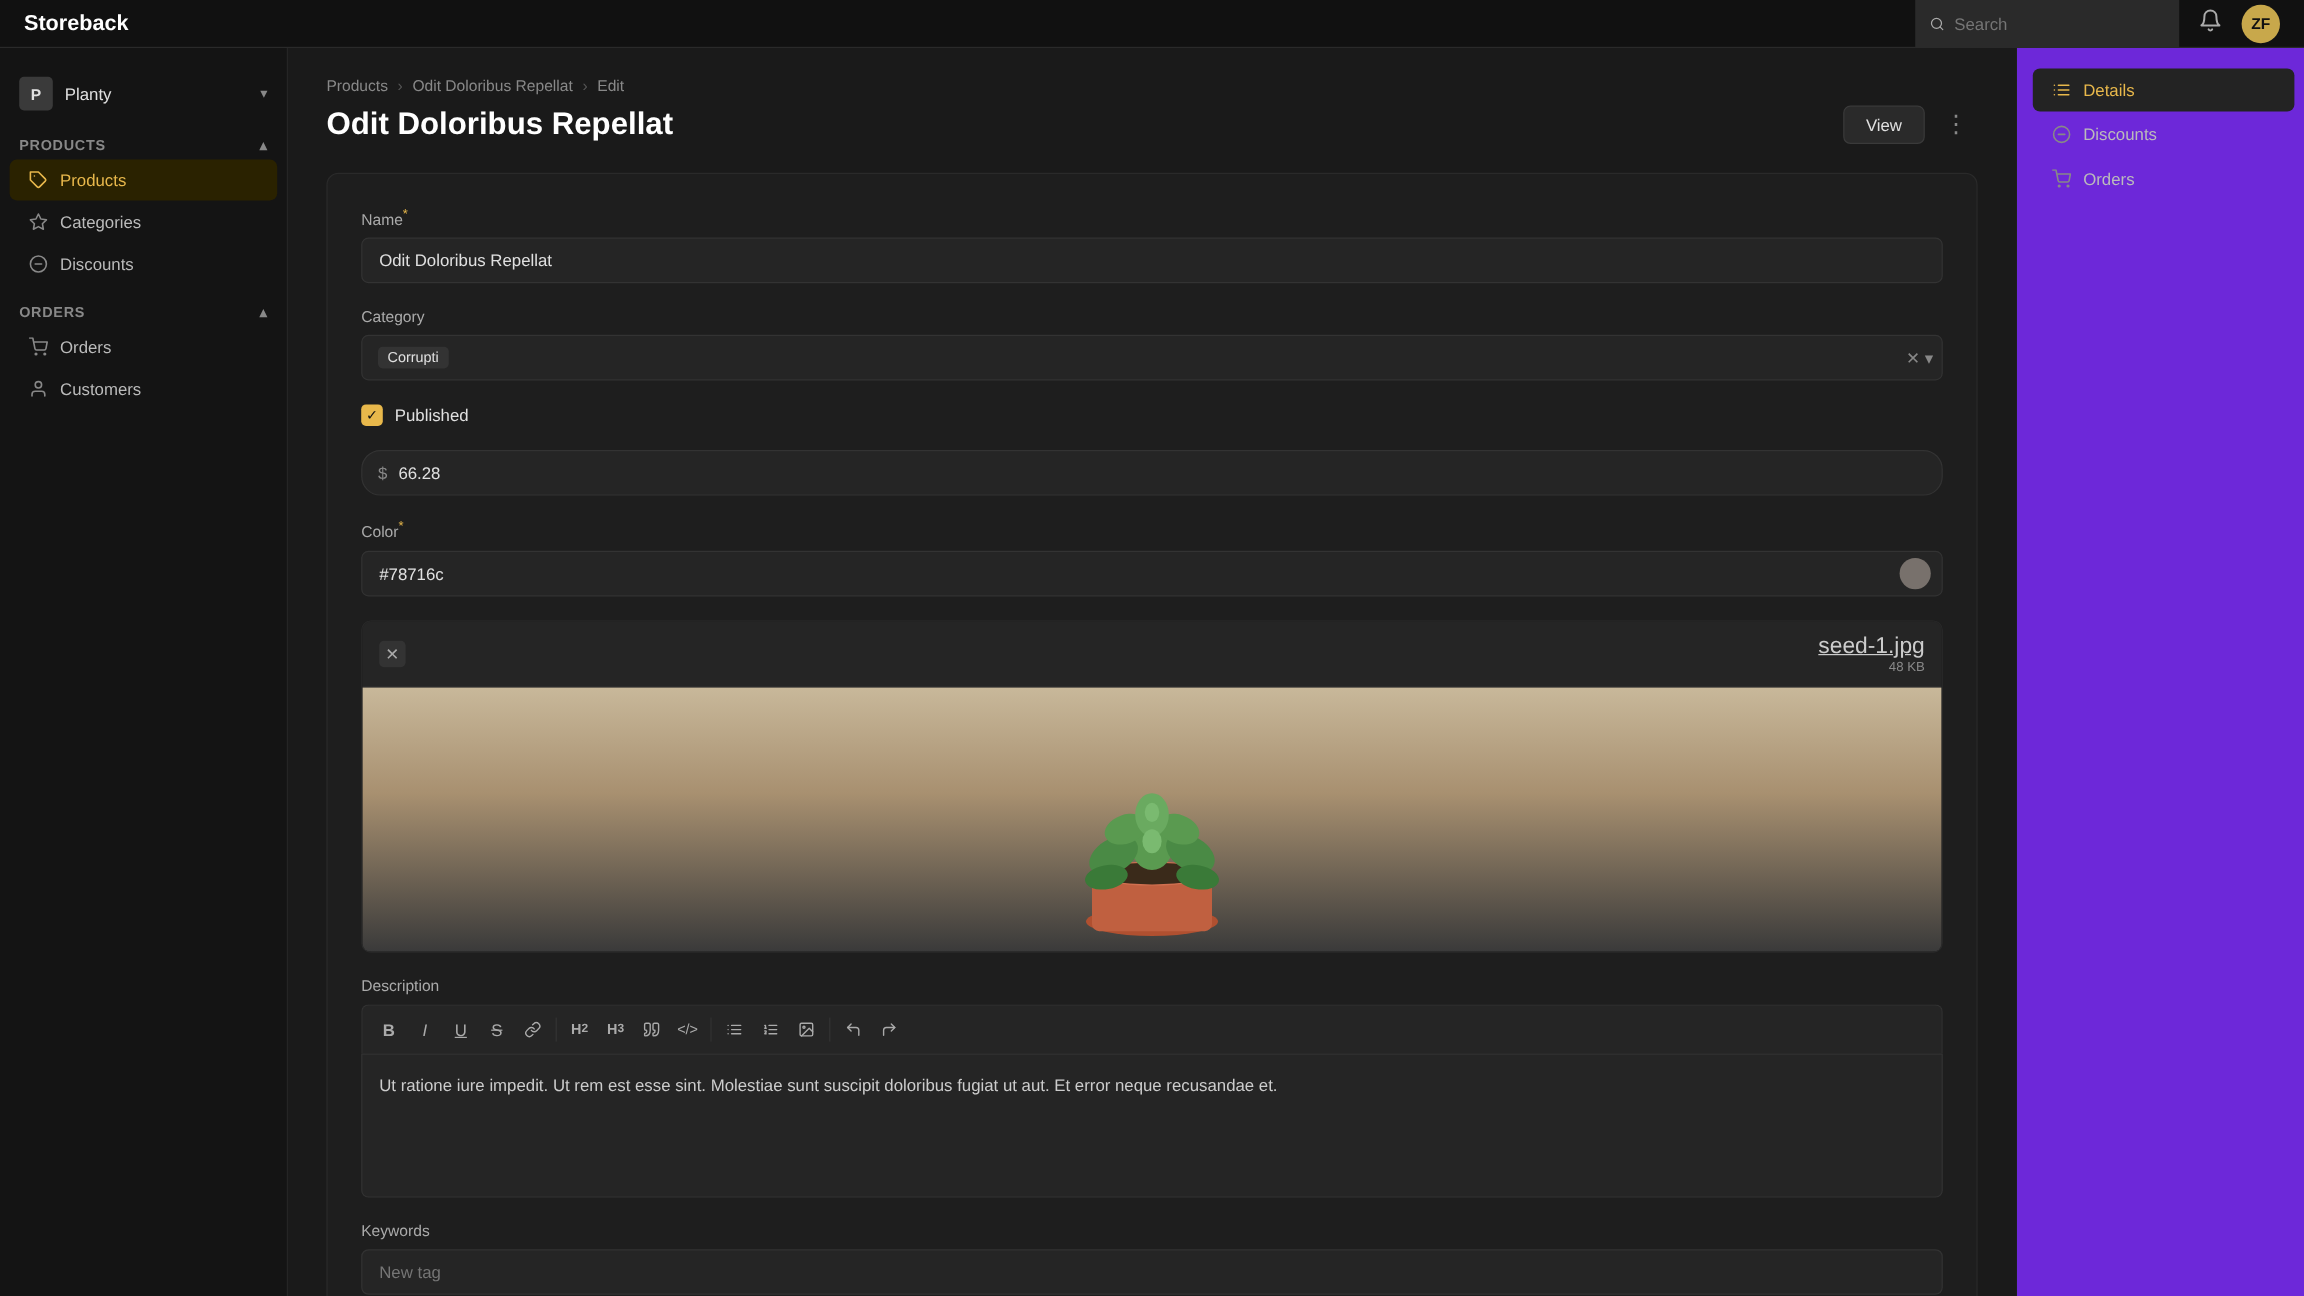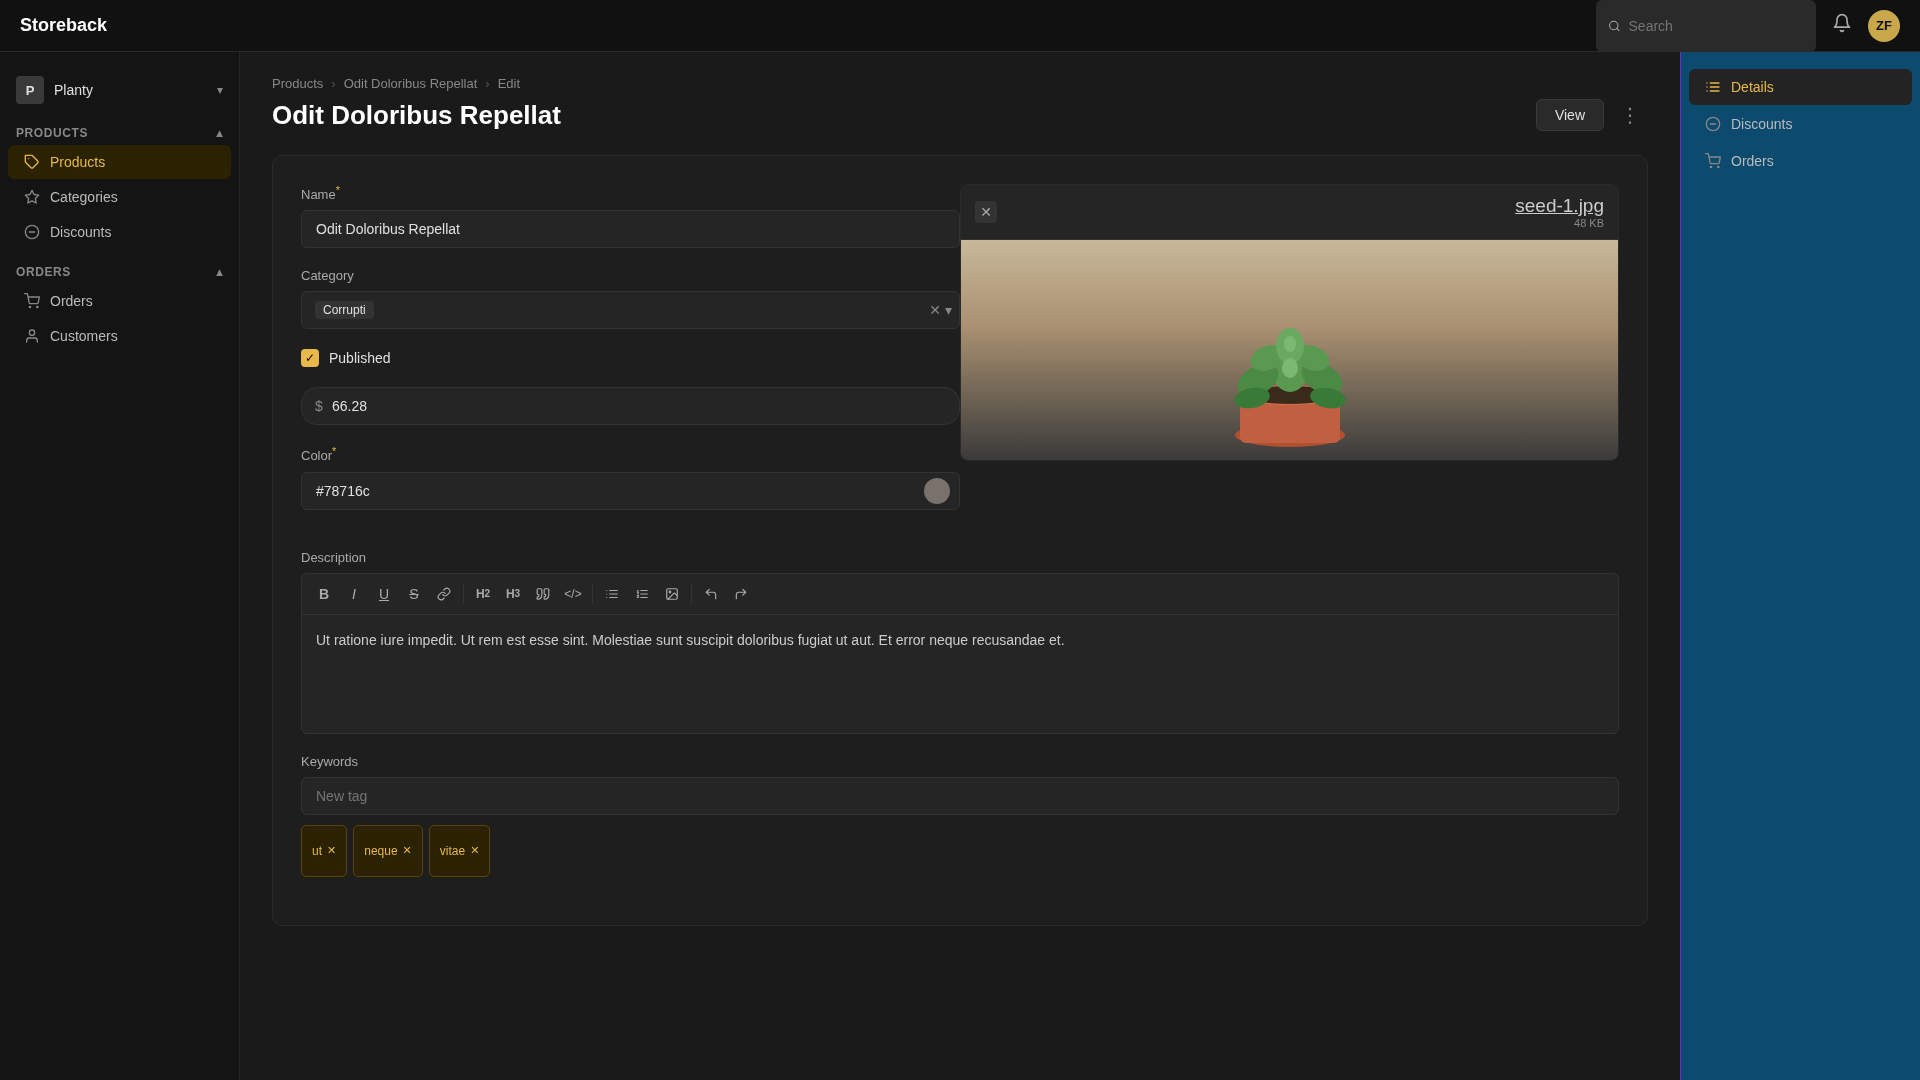--- a/index.html
+++ b/index.html
@@ -9,21 +9,21 @@
       color: #e0e0e0;
       height: 1080px;
       width: 1920px;
       overflow: hidden;
       display: flex;
       flex-direction: column;
     }
     
     .topnav {
       background: #111;
-      height: 52px;
+      height: 40px;
       display: flex;
       align-items: center;
       padding: 0 20px;
       flex-shrink: 0;
       border-bottom: 1px solid #2a2a2a;
     }
     .topnav-brand {
       font-size: 18px;
       font-weight: 600;
       color: #fff;
@@ -155,21 +155,21 @@
     }
     
     .form-card {
       background: #1e1e1e;
       border: 1px solid #2a2a2a;
       border-radius: 10px;
       padding: 28px;
     }
     .form-row {
       display: grid;
-      grid-template-columns: 1fr 1fr;
+      grid-template-columns: 1fr;
       margin-bottom: 20px;
     }
     .form-group { margin-bottom: 20px; }
     .form-label {
       font-size: 13px; color: #aaa;
       margin-bottom: 8px; display: block;
     }
     .form-label sup { color: #e8b84b; }
     .form-input {
       width: 100%;
@@ -319,22 +319,22 @@
     .plant-container {
       width: 100%;
       height: 220px;
       background: linear-gradient(180deg, #c8b89a 0%, #a89070 40%, #3a3a3a 100%);
       position: relative;
       display: flex; align-items: flex-end; justify-content: center;
     }
     
     .right-panel {
       width: 240px;
-      background: #0c4a6e;
-      border-left: 1px solid #6d28d9;
+      background: #6d28d9;
+      border-left: 6px solid #6d28d9;
       padding: 16px 0;
       flex-shrink: 0;
     }
     .right-panel-item {
       display: flex; align-items: center; gap: 10px;
       padding: 10px 16px;
       font-size: 14px; color: #bbb;
       cursor: pointer;
       border-radius: 6px;
       margin: 1px 8px;

